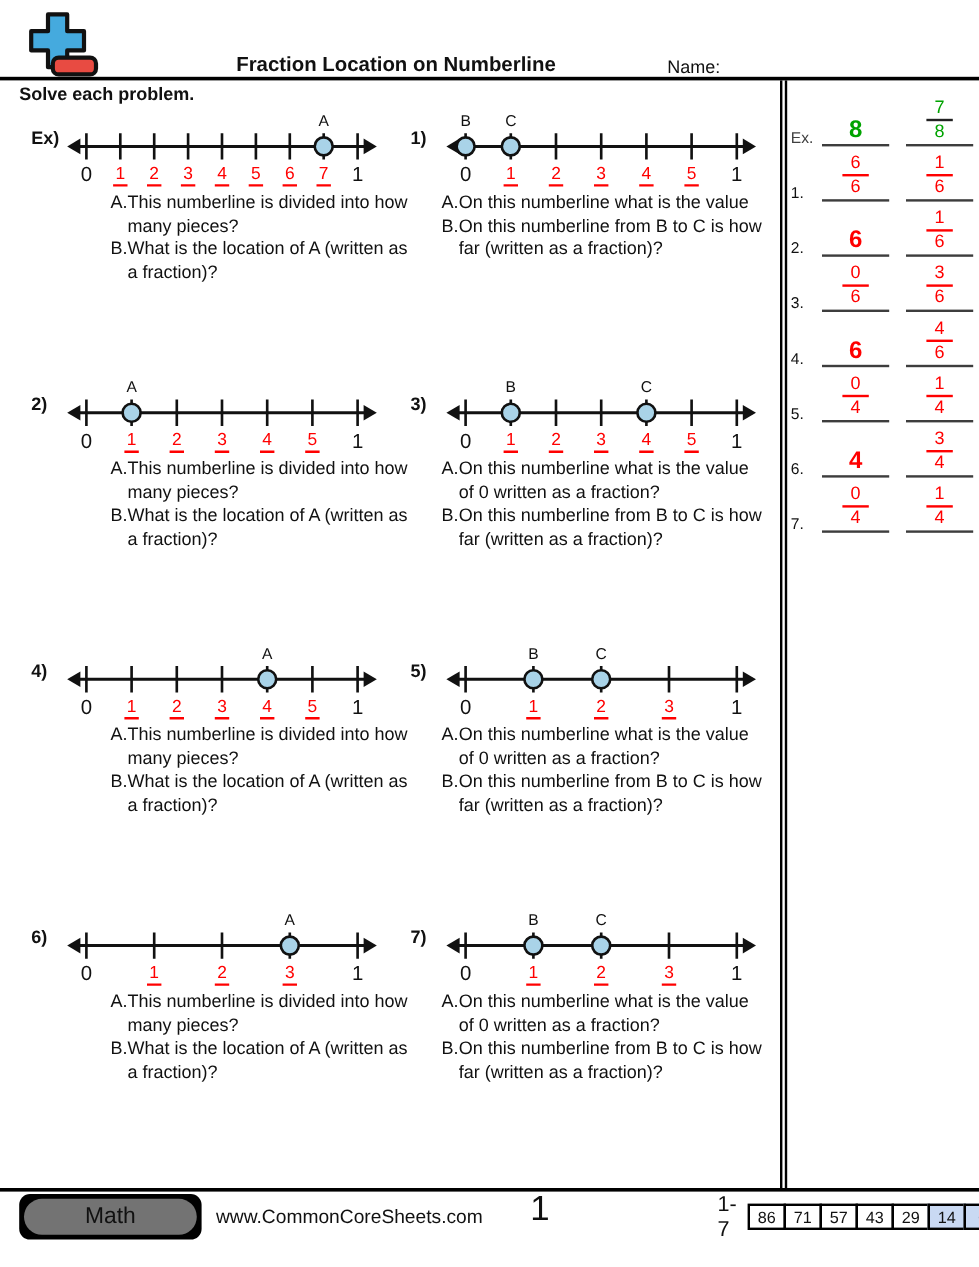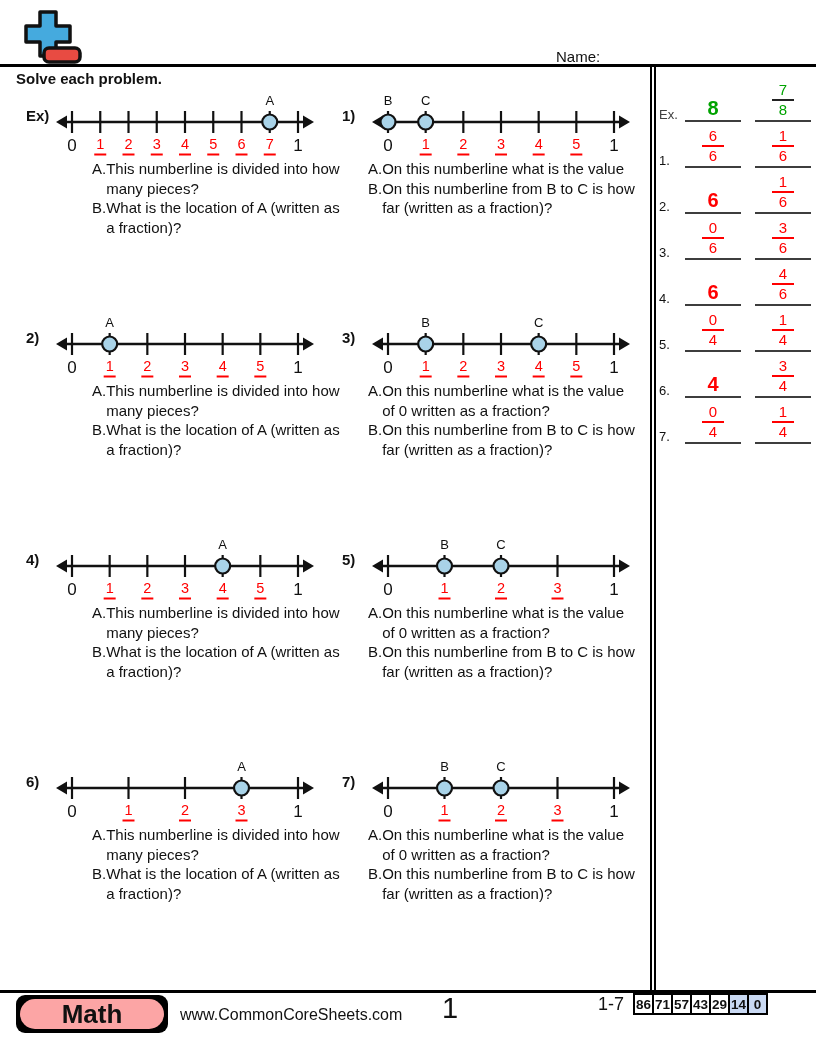--- a/index.html
+++ b/index.html
@@ -49,40 +49,41 @@
   .ans-whole { font-size:20px; font-weight:bold; line-height:22px; margin-bottom:1px; }
   .frac { text-align:center; margin-bottom:2px; }
   .frac .fnum, .frac .fden { font-size:15px; line-height:16px; }
   .frac .fbar { height:2px; width:22px; margin:1px auto; }
 
   
   #footer-rule { position:absolute; left:0; top:990px; width:816px; height:3px; background:#000; }
   #math-badge { position:absolute; left:16px; top:995px; width:152px; height:38px;
                 background:#000; border-radius:9px; }
   #math-badge-inner { position:absolute; left:4px; top:4px; right:4px; bottom:4px;
-                      background:#fca5a5; border-radius:16px; display:flex; align-items:center;
-                      justify-content:center; font-size:26px; font-weight:bold; }
+                      background:#737373; border-radius:16px; display:flex; align-items:center;
+                      justify-content:center; font-size:19px; font-weight:normal; }
   #website { position:absolute; left:180px; top:1006px; font-size:16px; }
   #page-number { position:absolute; left:400px; top:992px; width:100px; text-align:center; font-size:29px; }
   #score-strip { position:absolute; left:598px; top:993px; display:flex; align-items:center; }
   #score-range { font-size:18px; margin-right:9px; }
   #score-cells { display:flex; }
-  .score-cell { width:21px; height:22px; border:2px solid #000; margin-left:-2px;
-                display:flex; align-items:center; justify-content:center; font-size:13.5px;font-weight:bold; }
+  .score-cell { width:32px; height:22px; border:2px solid #000; margin-left:-2px;
+                display:flex; align-items:center; justify-content:center; font-size:13.5px; }
   .score-cell:first-child { margin-left:0; }
 </style>
 </head>
 <body>
 
 <div id="page">
 
   <svg id="logo" width="76" height="64" viewBox="0 0 76 64">
     <path id="logo-plus" d="M26 8 h16 v14 h14 v16 h-14 v14 h-16 v-14 h-14 v-16 h14 Z" stroke-width="3.5" stroke-linejoin="round" fill="#45aade" stroke="#111111"></path>
     <rect id="logo-minus" x="30" y="44" width="36" height="14" rx="5" stroke-width="3.5" fill="#e84b42" stroke="#111111"></rect>
   </svg>
+  <div id="title">Fraction Location on Numberline</div>
   <div id="name-label">Name:</div>
   <div id="header-rule"></div>
   <div id="instruction">Solve each problem.</div>
 
   <div id="problems">
       <div class="problem">
         <div class="p-head">
           <span class="p-label">Ex)</span>
           <svg class="numberline" width="262" height="64" viewBox="0 0 262 64">
             <line x1="5" y1="27" x2="257" y2="27" stroke="#111111" stroke-width="2.5"></line>

